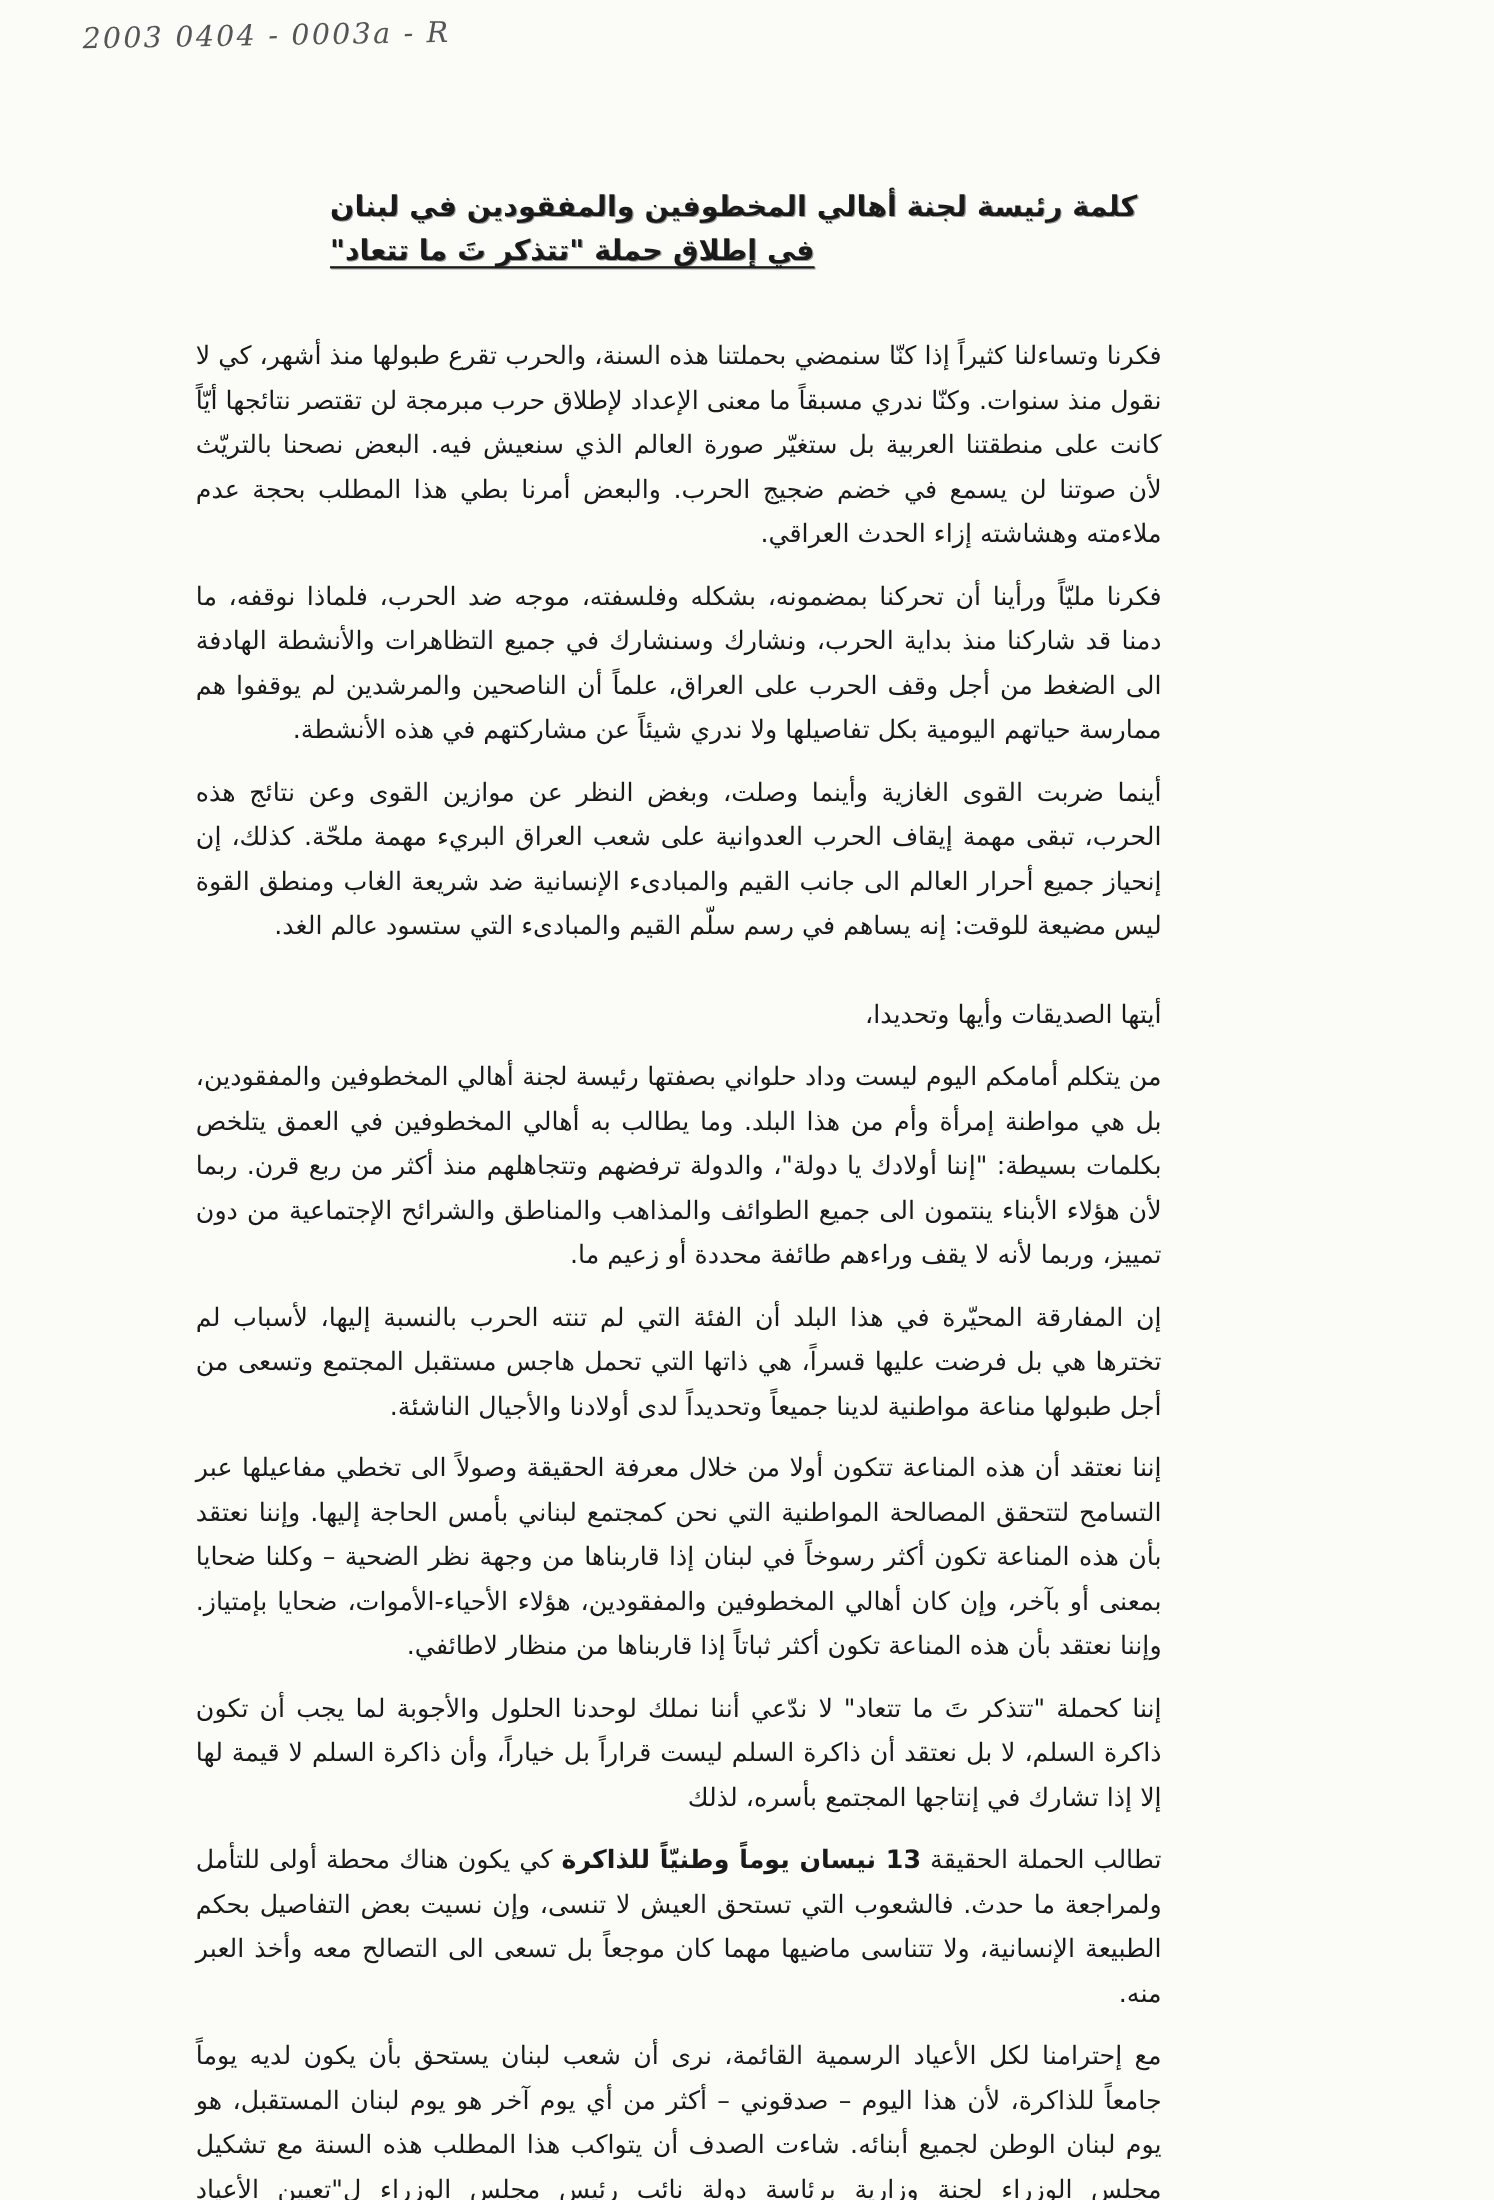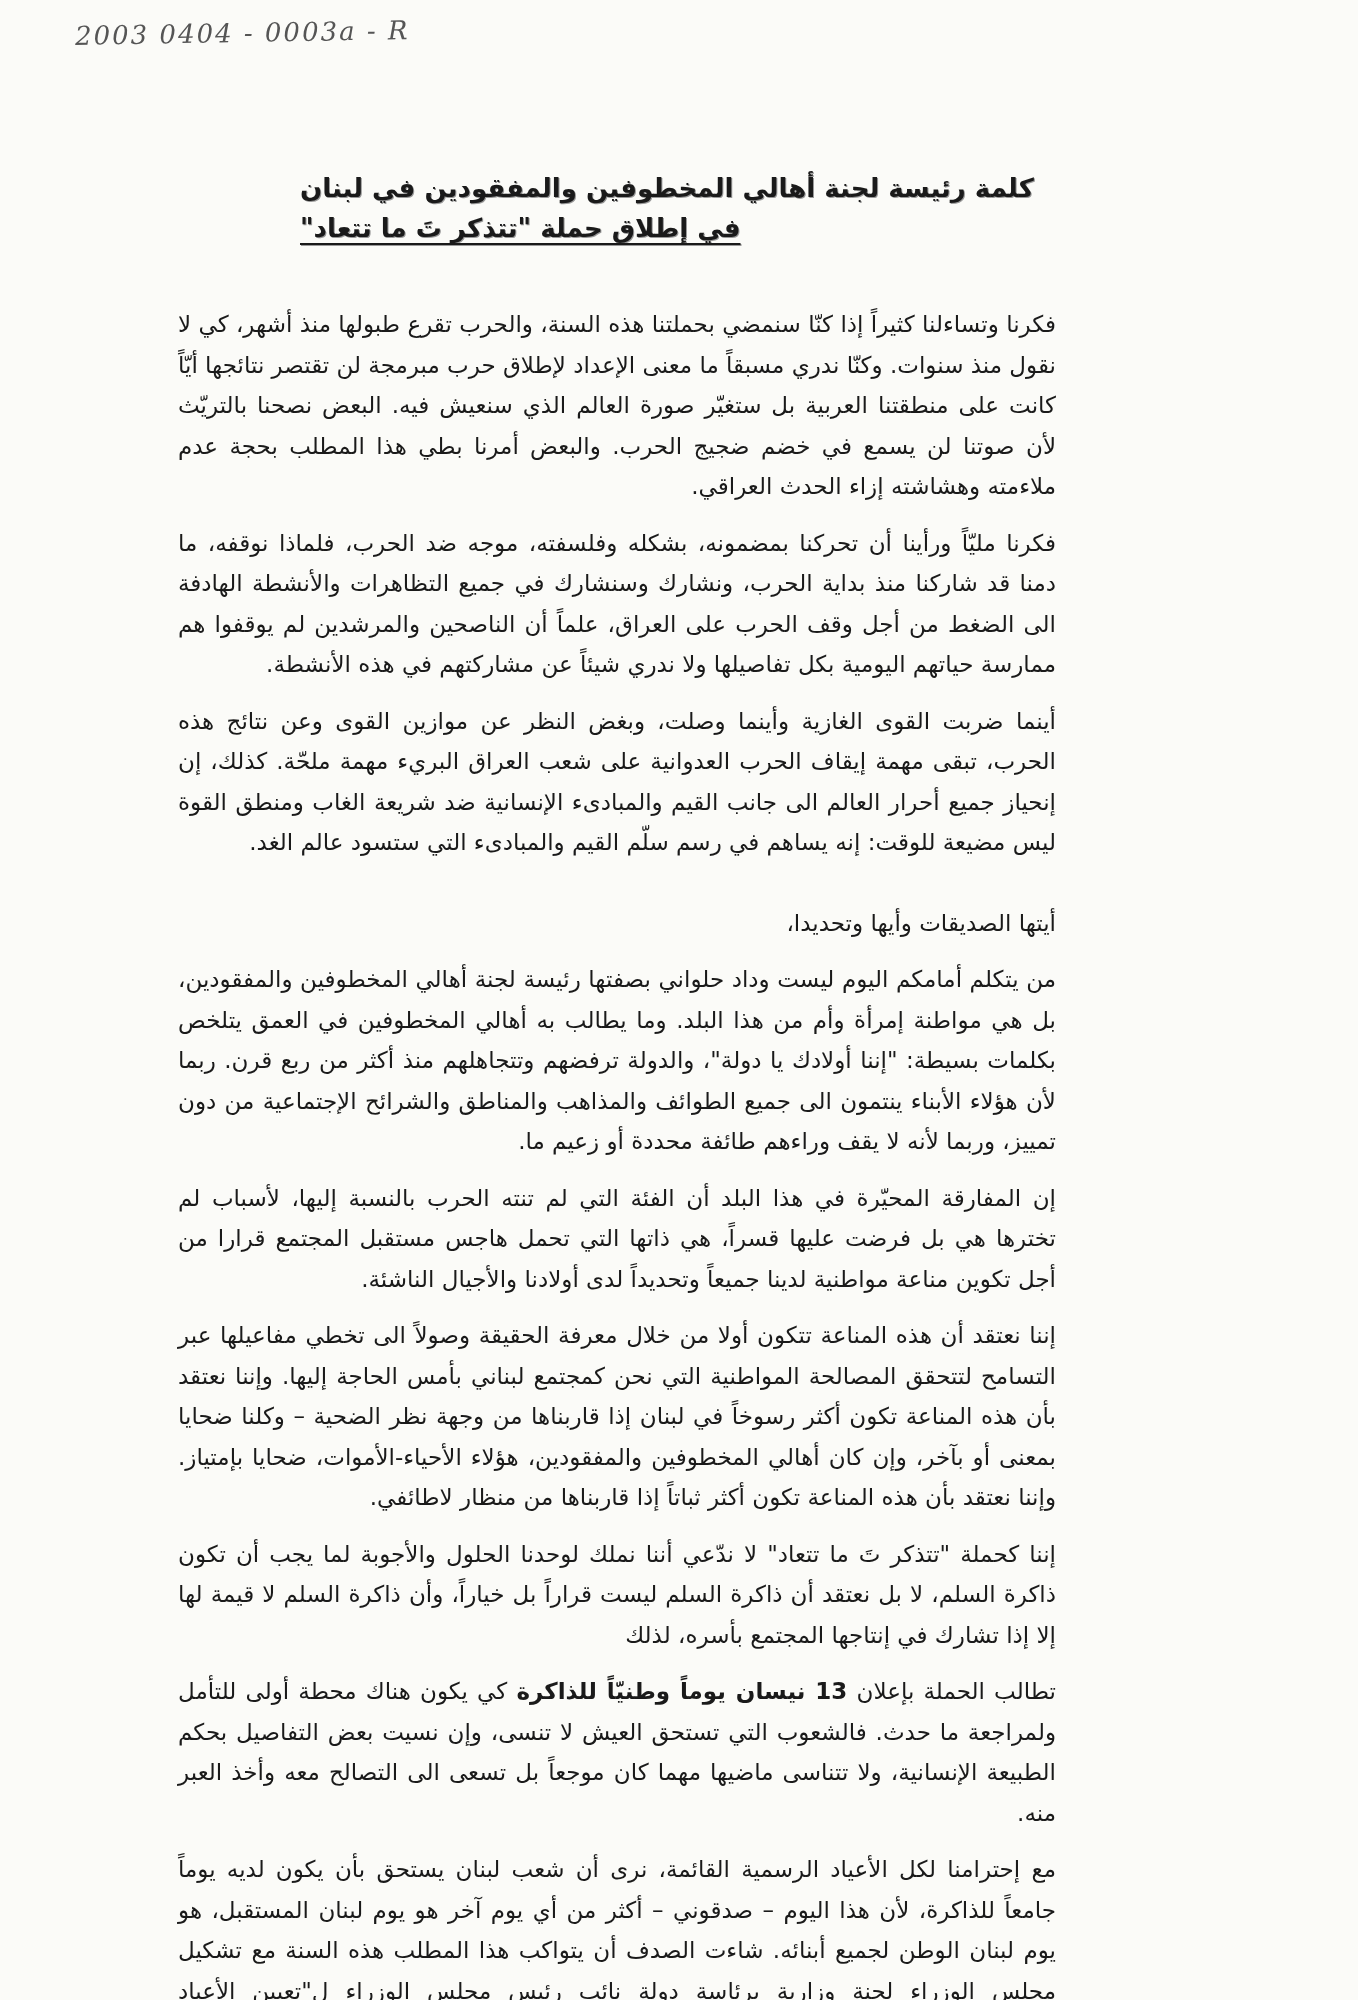--- a/index.html
+++ b/index.html
@@ -41,18 +41,18 @@
   <div class="title-line">كلمة رئيسة لجنة أهالي المخطوفين والمفقودين في لبنان</div>
   <div class="title-line ul">في إطلاق حملة "تتذكر تَ ما تتعاد"</div>
 </div>
 
 <div class="body-text">
   <p class="para">فكرنا وتساءلنا كثيراً إذا كنّا سنمضي بحملتنا هذه السنة، والحرب تقرع طبولها منذ أشهر، كي لا نقول منذ سنوات. وكنّا ندري مسبقاً ما معنى الإعداد لإطلاق حرب مبرمجة لن تقتصر نتائجها أيّاً كانت على منطقتنا العربية بل ستغيّر صورة العالم الذي سنعيش فيه. البعض نصحنا بالتريّث لأن صوتنا لن يسمع في خضم ضجيج الحرب. والبعض أمرنا بطي هذا المطلب بحجة عدم ملاءمته وهشاشته إزاء الحدث العراقي.</p>
   <p class="para">فكرنا مليّاً ورأينا أن تحركنا بمضمونه، بشكله وفلسفته، موجه ضد الحرب، فلماذا نوقفه، ما دمنا قد شاركنا منذ بداية الحرب، ونشارك وسنشارك في جميع التظاهرات والأنشطة الهادفة الى الضغط من أجل وقف الحرب على العراق، علماً أن الناصحين والمرشدين لم يوقفوا هم ممارسة حياتهم اليومية بكل تفاصيلها ولا ندري شيئاً عن مشاركتهم في هذه الأنشطة.</p>
   <p class="para">أينما ضربت القوى الغازية وأينما وصلت، وبغض النظر عن موازين القوى وعن نتائج هذه الحرب، تبقى مهمة إيقاف الحرب العدوانية على شعب العراق البريء مهمة ملحّة. كذلك، إن إنحياز جميع أحرار العالم الى جانب القيم والمبادىء الإنسانية ضد شريعة الغاب ومنطق القوة ليس مضيعة للوقت: إنه يساهم في رسم سلّم القيم والمبادىء التي ستسود عالم الغد.</p>
   <p class="para gap">أيتها الصديقات وأيها وتحديدا،</p>
   <p class="para">من يتكلم أمامكم اليوم ليست وداد حلواني بصفتها رئيسة لجنة أهالي المخطوفين والمفقودين، بل هي مواطنة إمرأة وأم من هذا البلد. وما يطالب به أهالي المخطوفين في العمق يتلخص بكلمات بسيطة: "إننا أولادك يا دولة"، والدولة ترفضهم وتتجاهلهم منذ أكثر من ربع قرن. ربما لأن هؤلاء الأبناء ينتمون الى جميع الطوائف والمذاهب والمناطق والشرائح الإجتماعية من دون تمييز، وربما لأنه لا يقف وراءهم طائفة محددة أو زعيم ما.</p>
-  <p class="para">إن المفارقة المحيّرة في هذا البلد أن الفئة التي لم تنته الحرب بالنسبة إليها، لأسباب لم تخترها هي بل فرضت عليها قسراً، هي ذاتها التي تحمل هاجس مستقبل المجتمع قرارا من أجل تكوين مناعة مواطنية لدينا جميعاً وتحديداً لدى أولادنا والأجيال الناشئة.</p>
+  <p class="para">إن المفارقة المحيّرة في هذا البلد أن الفئة التي لم تنته الحرب بالنسبة إليها، لأسباب لم تخترها هي بل فرضت عليها قسراً، هي ذاتها التي تحمل هاجس مستقبل المجتمع وتسعى من أجل طبولها مناعة مواطنية لدينا جميعاً وتحديداً لدى أولادنا والأجيال الناشئة.</p>
   <p class="para">إننا نعتقد أن هذه المناعة تتكون أولا من خلال معرفة الحقيقة وصولاً الى تخطي مفاعيلها عبر التسامح لتتحقق المصالحة المواطنية التي نحن كمجتمع لبناني بأمس الحاجة إليها. وإننا نعتقد بأن هذه المناعة تكون أكثر رسوخاً في لبنان إذا قاربناها من وجهة نظر الضحية – وكلنا ضحايا بمعنى أو بآخر، وإن كان أهالي المخطوفين والمفقودين، هؤلاء الأحياء-الأموات، ضحايا بإمتياز. وإننا نعتقد بأن هذه المناعة تكون أكثر ثباتاً إذا قاربناها من منظار لاطائفي.</p>
   <p class="para">إننا كحملة "تتذكر تَ ما تتعاد" لا ندّعي أننا نملك لوحدنا الحلول والأجوبة لما يجب أن تكون ذاكرة السلم، لا بل نعتقد أن ذاكرة السلم ليست قراراً بل خياراً، وأن ذاكرة السلم لا قيمة لها إلا إذا تشارك في إنتاجها المجتمع بأسره، لذلك</p>
-  <p class="para"><span>تطالب الحملة بإعلان </span><span class="hl">13 نيسان يوماً وطنيّاً للذاكرة</span><span> كي يكون هناك محطة أولى للتأمل ولمراجعة ما حدث. فالشعوب التي تستحق العيش لا تنسى، وإن نسيت بعض التفاصيل بحكم الطبيعة الإنسانية، ولا تتناسى ماضيها مهما كان موجعاً بل تسعى الى التصالح معه وأخذ العبر منه.</span></p>
+  <p class="para"><span>تطالب الحملة الحقيقة </span><span class="hl">13 نيسان يوماً وطنيّاً للذاكرة</span><span> كي يكون هناك محطة أولى للتأمل ولمراجعة ما حدث. فالشعوب التي تستحق العيش لا تنسى، وإن نسيت بعض التفاصيل بحكم الطبيعة الإنسانية، ولا تتناسى ماضيها مهما كان موجعاً بل تسعى الى التصالح معه وأخذ العبر منه.</span></p>
   <p class="para">مع إحترامنا لكل الأعياد الرسمية القائمة، نرى أن شعب لبنان يستحق بأن يكون لديه يوماً جامعاً للذاكرة، لأن هذا اليوم – صدقوني – أكثر من أي يوم آخر هو يوم لبنان المستقبل، هو يوم لبنان الوطن لجميع أبنائه. شاءت الصدف أن يتواكب هذا المطلب هذه السنة مع تشكيل مجلس الوزراء لجنة وزارية برئاسة دولة نائب رئيس مجلس الوزراء ل"تعيين الأعياد والمناسبات التي تعطل فيها الإدارات العامة والمؤسسات العامة والبلديّات"، وسنطلب الآن من على هذا المنبر موعداً من اللجنة الوزارية الكريمة لكي نسلمها هذا المطلب أمانة لتضعه على طاولة مجلس الوزراء.</p>
 </div>
 
 </body></html>

